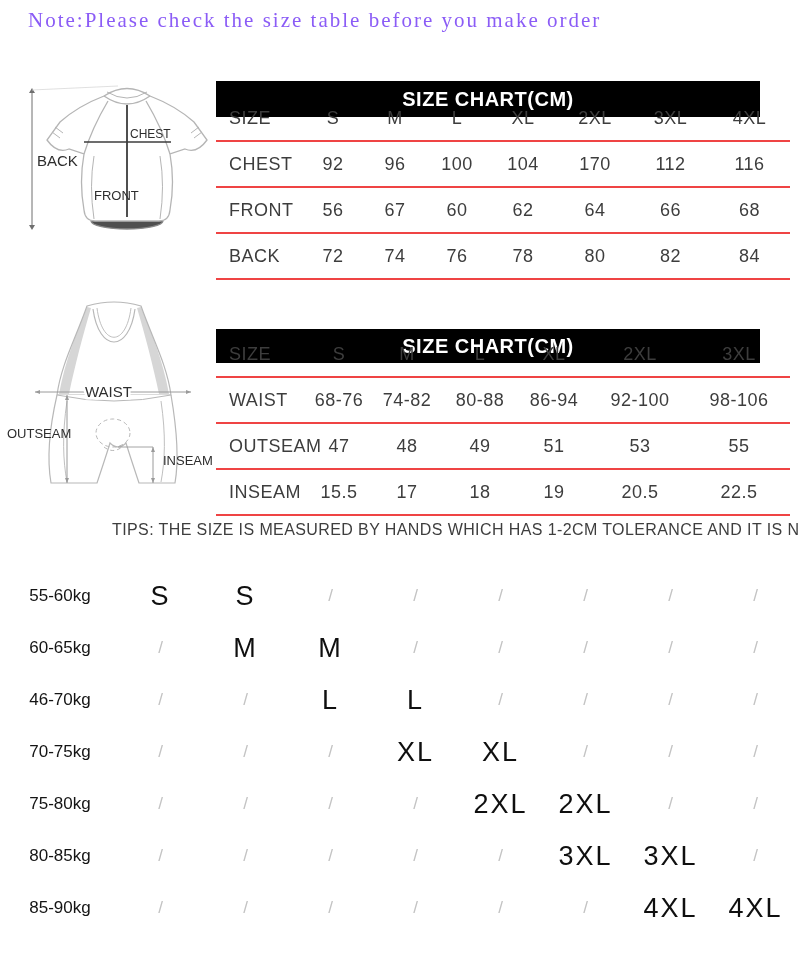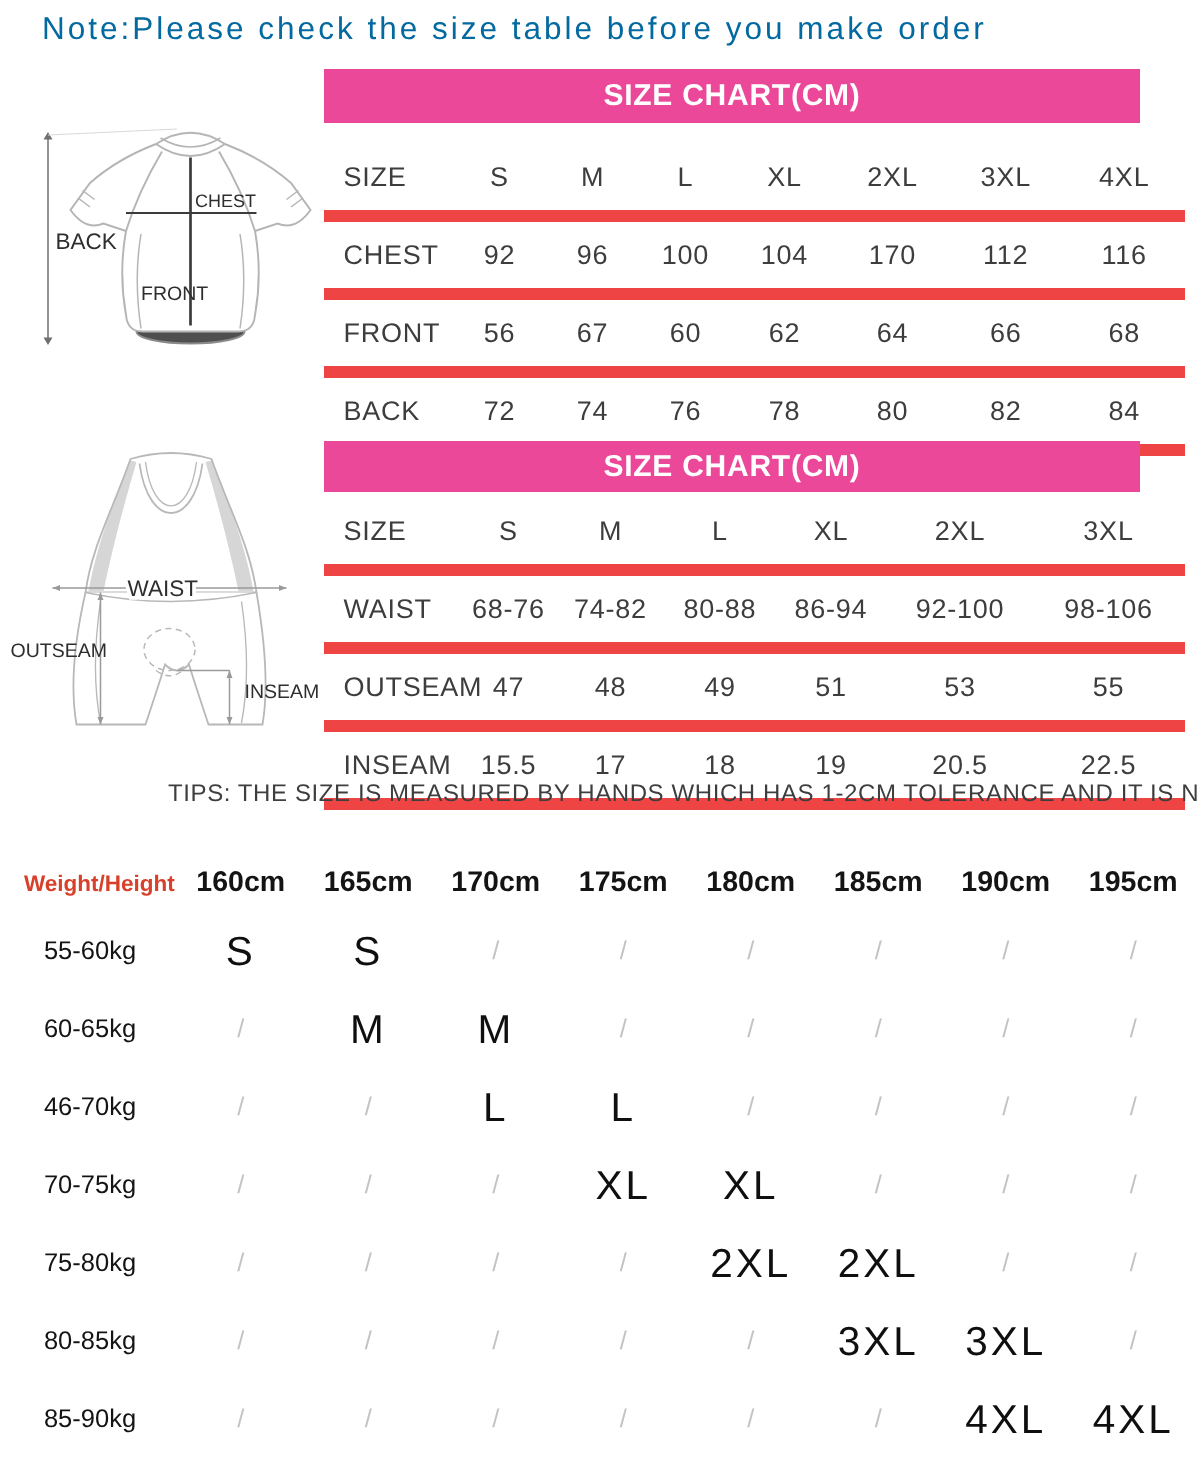--- a/index.html
+++ b/index.html
@@ -4,37 +4,37 @@
 <style>
   html,body{margin:0;padding:0;}
   body{
     width:800px;height:973px;position:relative;background:#ffffff;
     font-family:"Liberation Sans","DejaVu Sans",sans-serif;
     -webkit-font-smoothing:antialiased;overflow:hidden;
   }
   
   .note{
     position:absolute;left:28px;top:8px;
-    font-size:21px;letter-spacing:2px;color:#0369a1;white-space:nowrap;
+    font-size:21px;letter-spacing:2px;color:#8b5cf6;white-space:nowrap;font-family:Liberation Serif, serif;
   }
   
   .title-bar{
-    position:absolute;left:216px;width:544px;background:#ec4899;
+    position:absolute;left:216px;width:544px;background:#000000;
     color:#ffffff;font-weight:bold;font-size:20px;letter-spacing:.5px;
-    display:flex;align-items:center;justify-content:center;
+    display:flex;align-items:center;justify-content:center;margin-top:35px;
   }
   .bar1{top:46px;height:36px;}
   .bar2{top:294px;height:34px;}
   
   .size-table{position:absolute;left:216px;width:574px;color:#3d3d3d;}
   .t1{top:96px;}
   .t2{top:332px;}
   .s-row{
     display:grid;align-items:center;height:44px;
-    border-bottom:8px solid #ef4444;font-size:18px;letter-spacing:.5px;
+    border-bottom:2px solid #ef4444;font-size:18px;letter-spacing:.5px;
   }
   .t1 .s-row{grid-template-columns:86px 62px 62px 62px 70px 74px 77px 81px;}
   .t2 .s-row{grid-template-columns:92px 62px 74px 72px 76px 96px 102px;}
   .s-row .lbl{padding-left:13px;text-align:left;}
   .s-row span{text-align:center;}
   
   .tips{
     position:absolute;left:112px;top:521px;font-size:16px;letter-spacing:.4px;
     color:#3e3e3e;white-space:nowrap;
   }
@@ -211,31 +211,20 @@
     <span>18</span>
     <span>19</span>
     <span>20.5</span>
     <span>22.5</span>
   </div>
 </div>
 
 <div class="tips">TIPS: THE SIZE IS MEASURED BY HANDS WHICH HAS 1-2CM TOLERANCE AND IT IS NORMAL</div>
 
 <div class="wh">
-  <div class="wh-row wh-head">
-    <span class="corner">Weight/Height</span>
-    <span class="h">160cm</span>
-    <span class="h">165cm</span>
-    <span class="h">170cm</span>
-    <span class="h">175cm</span>
-    <span class="h">180cm</span>
-    <span class="h">185cm</span>
-    <span class="h">190cm</span>
-    <span class="h">195cm</span>
-  </div>
   <div class="wh-row wh-data">
     <span class="w">55-60kg</span>
     <span class="sz">S</span>
     <span class="sz">S</span>
     <span class="sl">/</span>
     <span class="sl">/</span>
     <span class="sl">/</span>
     <span class="sl">/</span>
     <span class="sl">/</span>
     <span class="sl">/</span>

